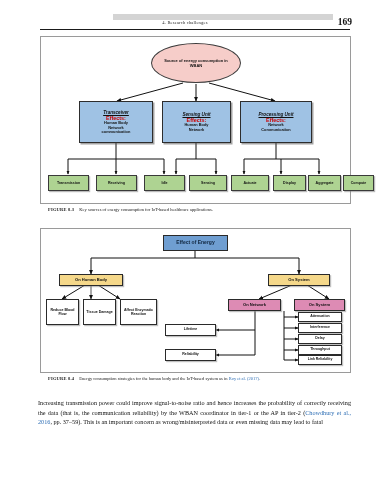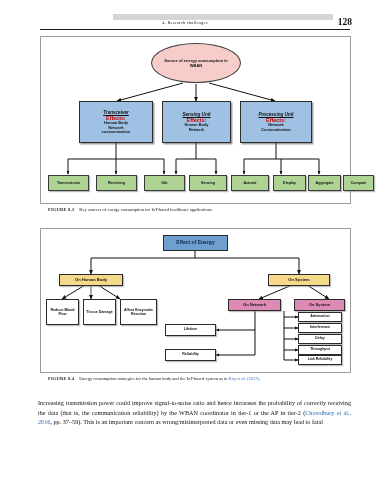--- a/index.html
+++ b/index.html
@@ -106,21 +106,21 @@
 
   .svg-layer{position:absolute;left:0;top:0;width:100%;height:100%;overflow:visible;}
 </style>
 </head>
 <body>
 
 <div class="page">
 
   <div class="hdr-band"></div>
   <div class="running-head">4. Research challenges</div>
-  <div class="folio">128</div>
+  <div class="folio">169</div>
   <div class="hdr-rule"></div>
 
   <div class="fig-frame" id="fig83">
 
     <svg class="svg-layer" viewBox="0 0 309 166" preserveAspectRatio="none">
       <defs>
         <marker id="ar1" markerWidth="5" markerHeight="5" refX="4.2" refY="2" orient="auto">
           <path d="M0,0 L4.6,2 L0,4 z" fill="#111"></path>
         </marker>
         <marker id="ar2" markerWidth="4" markerHeight="4" refX="3.4" refY="1.6" orient="auto">

